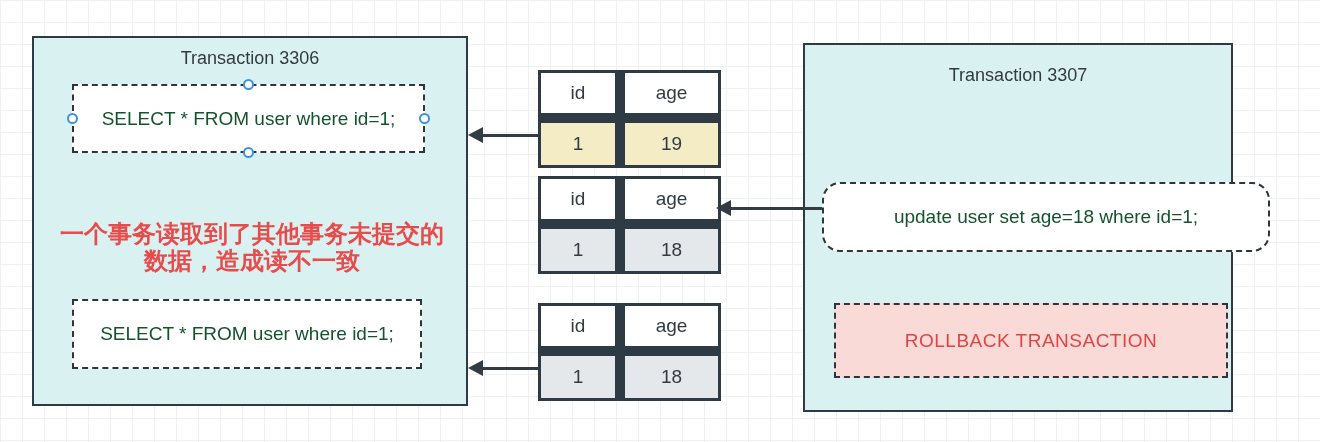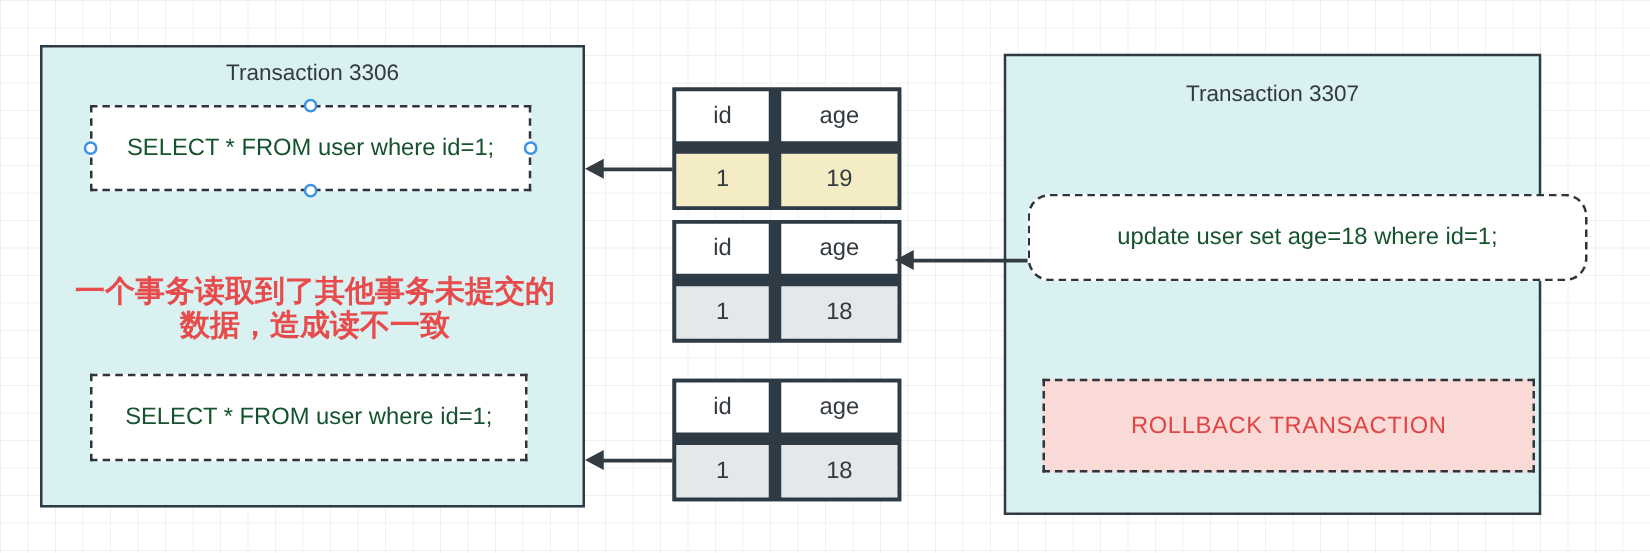--- a/index.html
+++ b/index.html
@@ -77,21 +77,21 @@
     <div class="note" style="left:25px;top:182px;width:386px;">一个事务读取到了其他事务未提交的数据，造成读不一致</div>
 
     <div class="dashedbox" style="left:38px;top:261px;width:350px;height:70px;">
       <span>SELECT * FROM user where id=1;</span>
     </div>
   </div>
 
   <div class="txbox" style="left:803px;top:43px;width:430px;height:369px;padding-left:12px;">
     <div class="txtitle" style="top:20px;">Transaction 3307</div>
 
-    <div class="dashedbox" style="left:17px;top:110px;width:448px;height:70px;border-radius:18px;">
+    <div class="dashedbox" style="left:17px;top:137px;width:448px;height:70px;border-radius:18px;">
       <span>update user set age=18 where id=1;</span>
     </div>
 
     <div class="dashedbox rollback" style="left:29px;top:258px;width:394px;height:75px;">
       <span>ROLLBACK TRANSACTION</span>
     </div>
   </div>
 
   <div class="dbtable" style="left:538px;top:70px;">
     <div class="cell">id</div>

